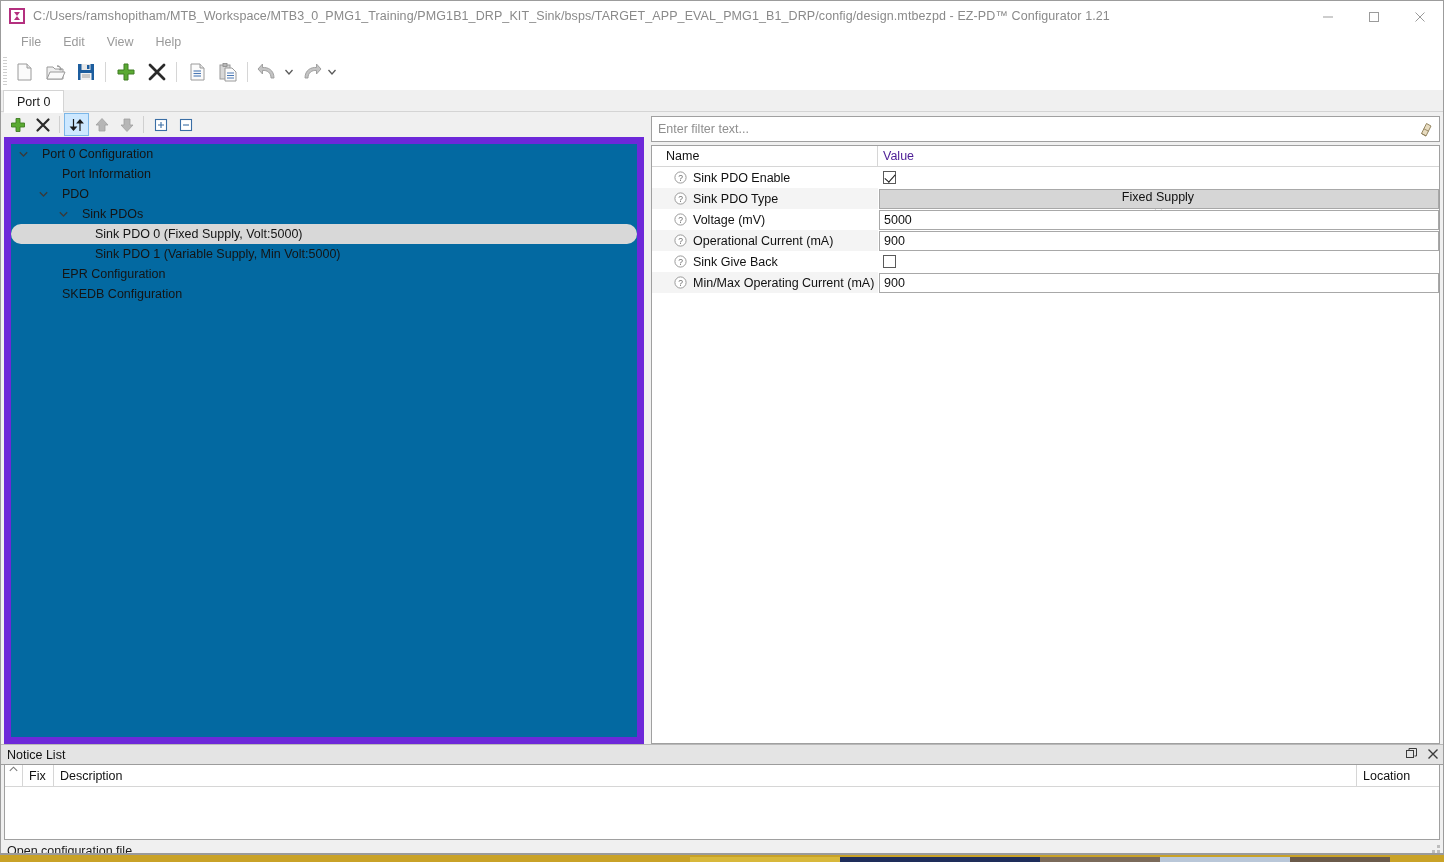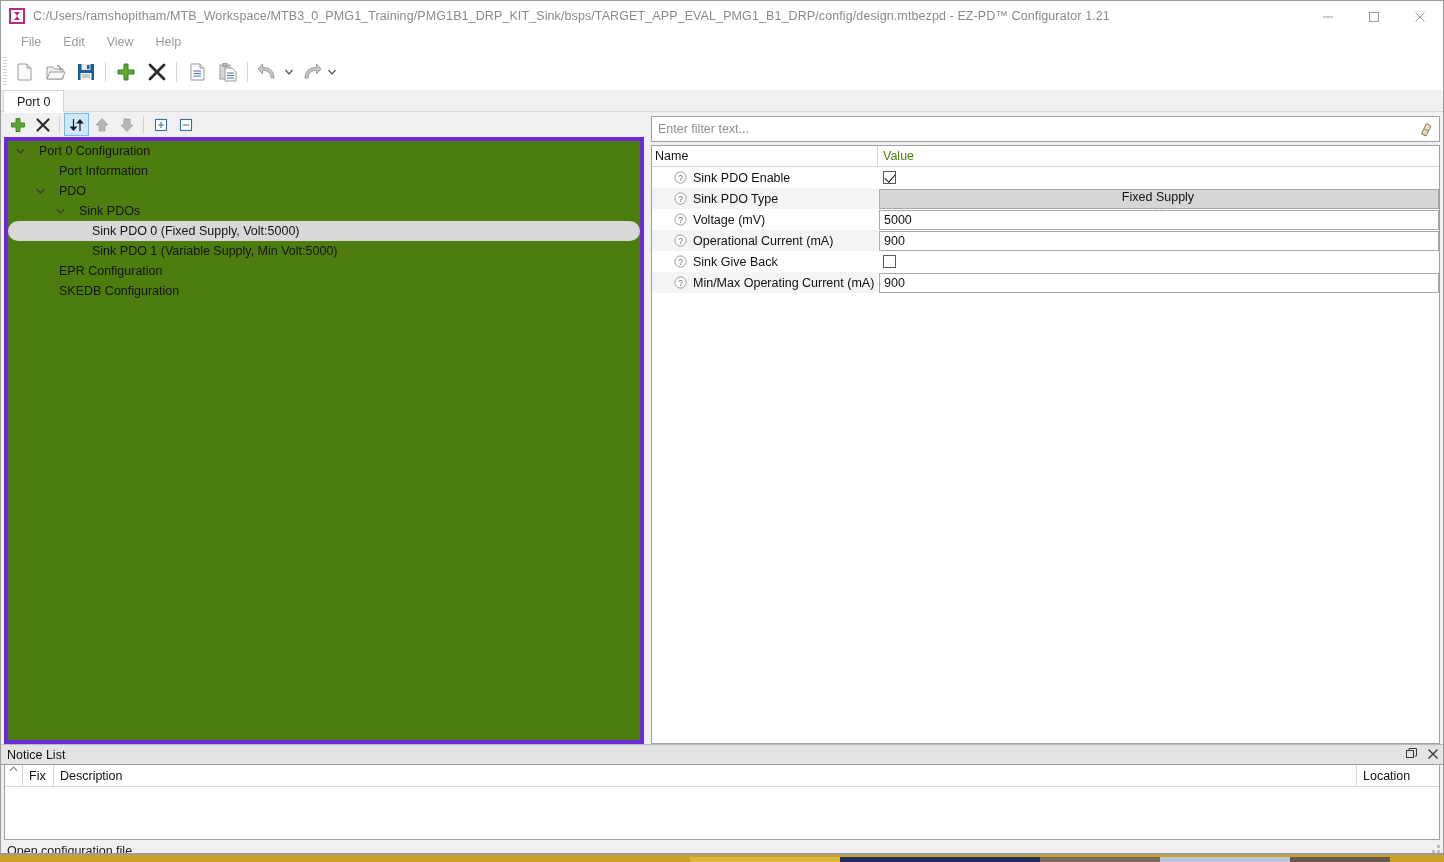--- a/index.html
+++ b/index.html
@@ -167,22 +167,22 @@
   }
   .ttb-btn.active {
     background: #cde8ff;
     border: 1px solid #7cb7e8;
   }
   .ttb-sep { width:1px; height:17px; background:#d0d0d0; margin:0 4px; flex:0 0 auto; }
 
   .tree-panel {
     flex: 1 1 auto;
     margin: 0 3px 0 3px;
-    background: #4d7c0f;
-    border: 4px solid #6d28d9;
+    background: #0369a1;
+    border: 7px solid #6d28d9;
     overflow: hidden;
     position: relative;
     min-height: 0;
   }
   .tree-row {
     height: 20px;
     display: flex; align-items: center;
     white-space: nowrap;
     font-size: 12.5px;
     color: #141414;
@@ -232,29 +232,29 @@
   }
   .prop-header {
     height: 21px; min-height: 21px;
     display: flex;
     border-bottom: 1px solid #d6d6d6;
     background: #ffffff;
   }
   .ph-name {
     width: 226px; flex: 0 0 226px;
     display: flex; align-items: center;
-    padding-left: 3px;
+    padding-left: 14px;
     font-size: 12.5px; color: #111;
     border-right: 1px solid #d6d6d6;
   }
   .ph-value {
     flex: 1 1 auto;
     display: flex; align-items: center;
     padding-left: 5px;
-    font-size: 12.5px; color: #4d7c0f;
+    font-size: 12.5px; color: #4c1d95;
   }
   .prop-row {
     height: 21px; min-height: 21px;
     display: flex; align-items: stretch;
   }
   .prop-row.alt .pr-name { background: #f4f4f4; }
   .pr-name {
     width: 226px; flex: 0 0 226px;
     display: flex; align-items: center;
     padding-left: 22px;

